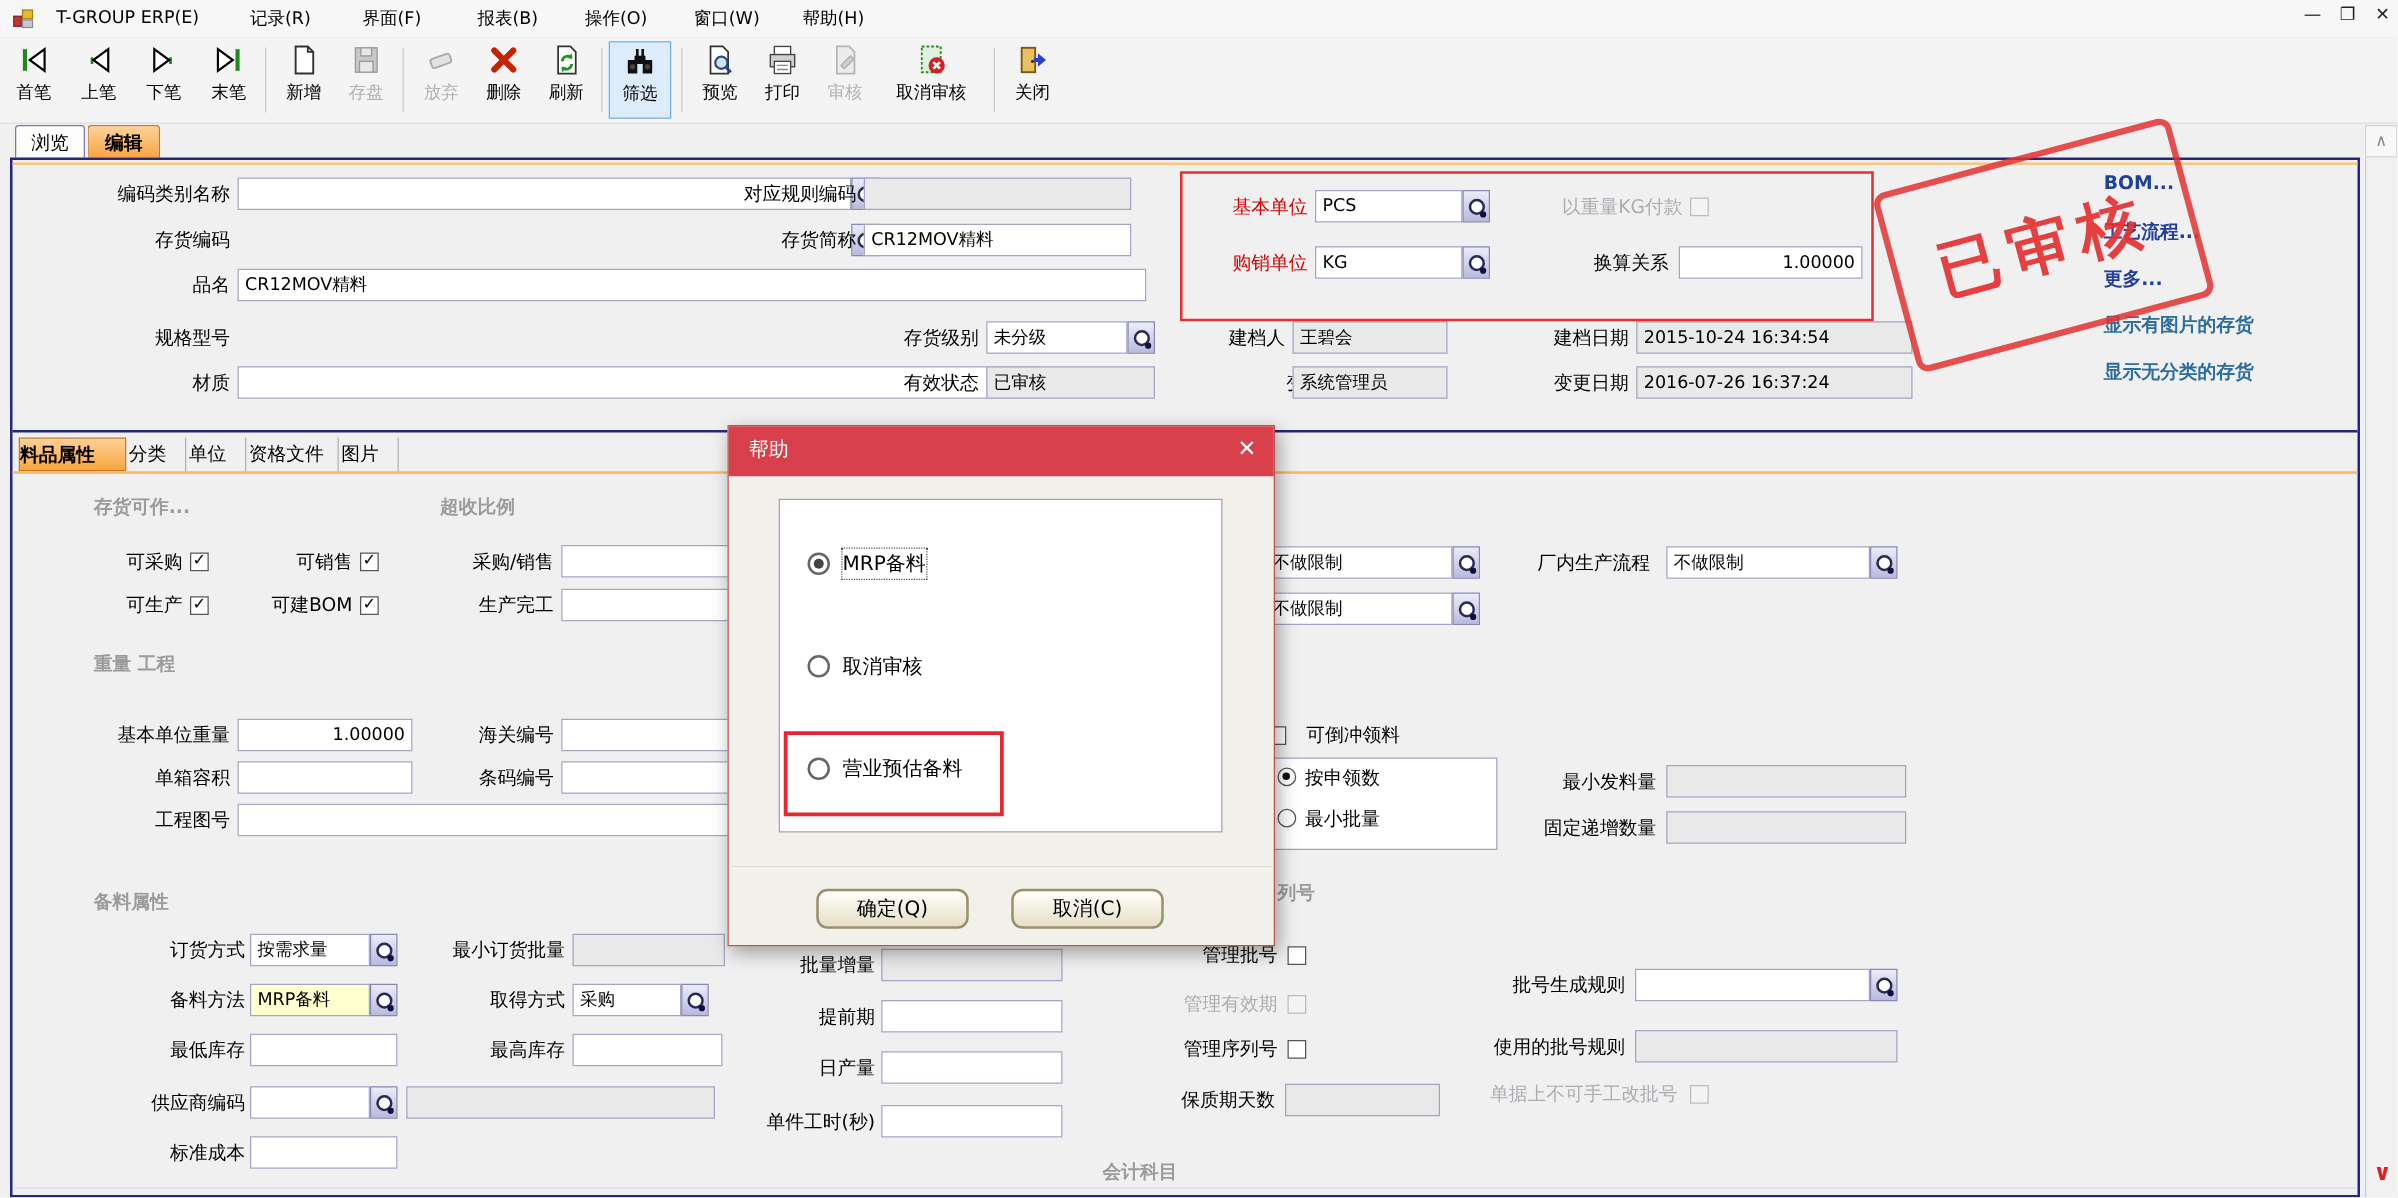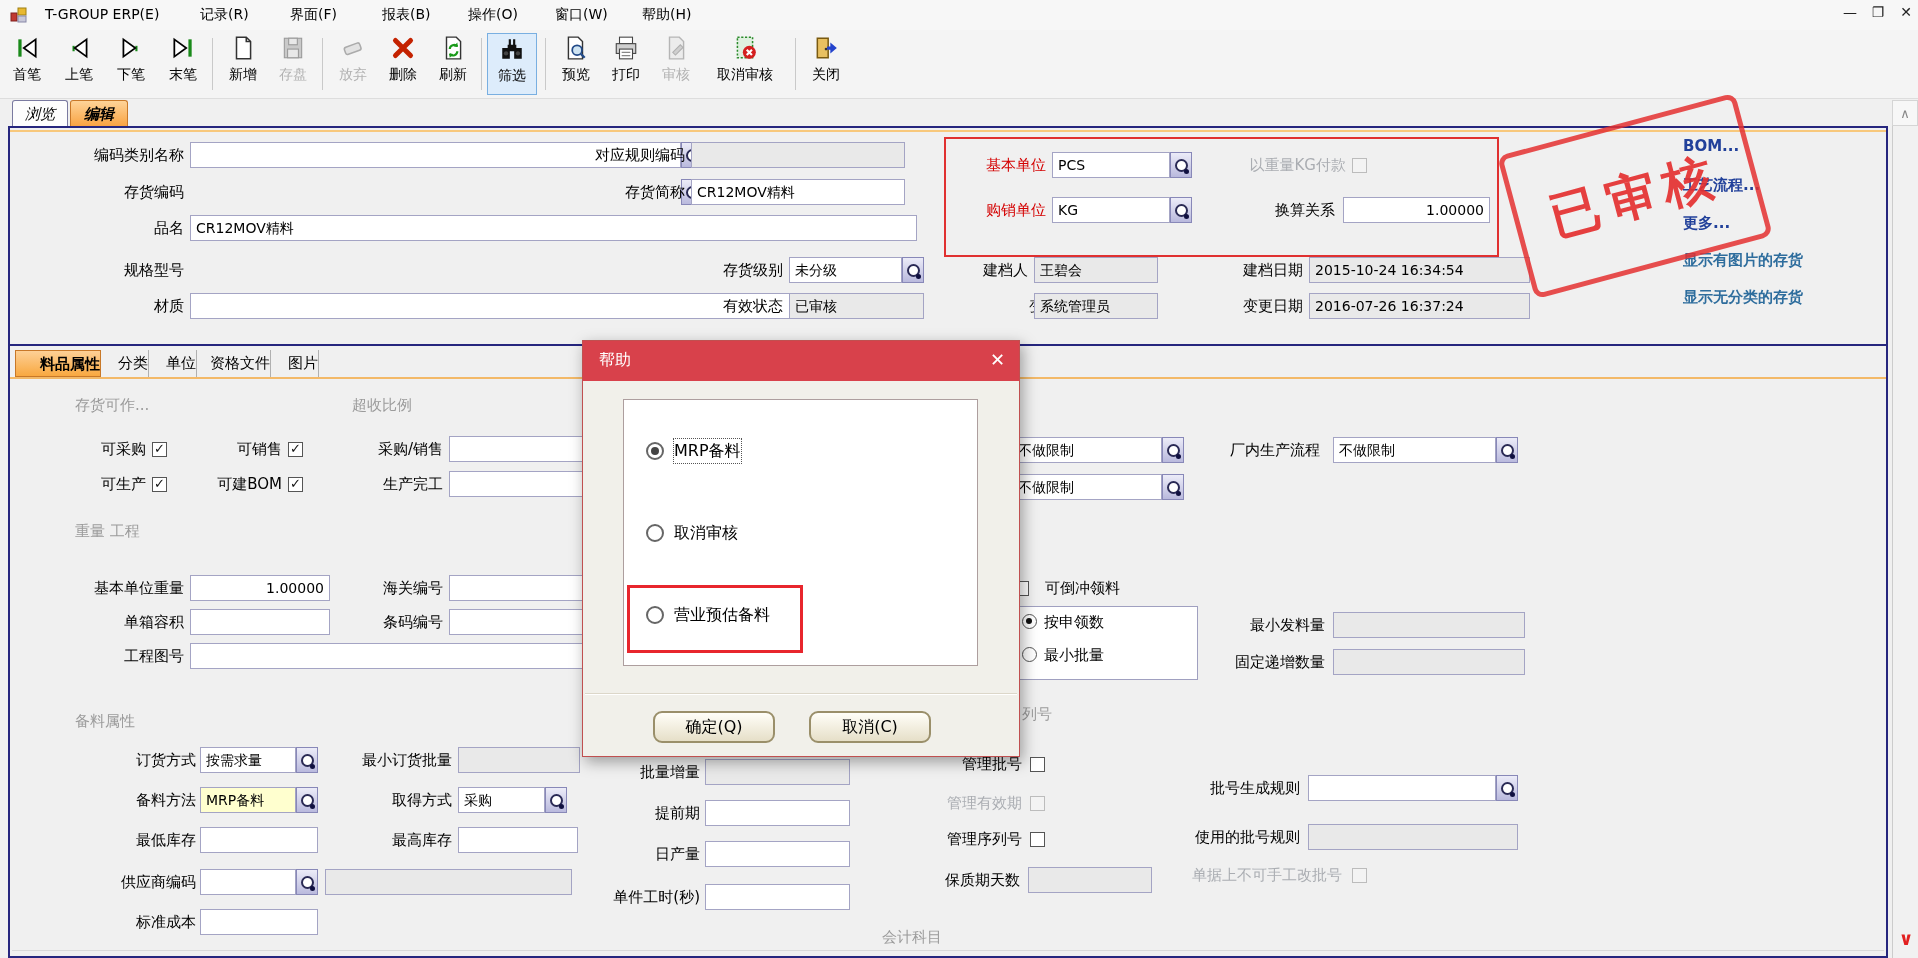--- a/index.html
+++ b/index.html
@@ -12,37 +12,37 @@
   
   .toolbar{position:absolute;left:0;top:30px;width:100%;height:68px;background:#f4f4f4;border-bottom:1px solid #ddd;}
   .tbtn{position:absolute;top:3px;width:50px;height:62px;text-align:center;box-sizing:border-box;}
   .tbtn .ico{height:32px;padding-top:2px;}
   .tbtn .tl{font-size:14px;line-height:15px;white-space:nowrap;}
   .tbtn.dis .tl{color:#b2b2b2;}
   .tbtn.sel{border:1px solid #79afe1;background:#ddecfb;}
   .tsep{position:absolute;top:8px;width:1px;height:52px;background:#c9c9c9;}
   
   .tab{position:absolute;top:100px;height:28px;box-sizing:border-box;border:1px solid #7a7aa0;border-bottom:none;
-       background:#fdfdfd;font-size:15px;text-align:center;line-height:26px;border-radius:3px 3px 0 0;font-style:italic;}
+       background:#fdfdfd;font-size:15px;text-align:center;line-height:26px;border-radius:3px 3px 0 0;}
   .tab.active{background:linear-gradient(#fed398,#f9a03c);font-weight:bold;border-color:#c87828;}
   .mainpanel{position:absolute;left:8px;top:126px;width:1880px;height:832px;box-sizing:border-box;
        border:2px solid #26267e;background:#f0f0f0;}
   .orangeline{position:absolute;left:10px;top:130px;width:1876px;height:2px;background:#f8c87c;}
   .divider1{position:absolute;left:10px;top:344px;width:1876px;height:2px;background:#26267e;}
-  .subtab{position:absolute;top:350px;height:27px;box-sizing:border-box;font-size:15px;text-align:right;
+  .subtab{position:absolute;top:350px;height:27px;box-sizing:border-box;font-size:15px;text-align:left;
        line-height:27px;border-right:1px solid #b0b0b0;background:#f0f0f0;white-space:nowrap;}
   .subtab.active{background:linear-gradient(#fdd096,#f8a840);font-weight:bold;border:1px solid #c87828;}
   .subtabline{position:absolute;left:10px;top:377px;width:1876px;height:2px;background:#f3b968;}
   .botline{position:absolute;left:12px;top:950px;width:1872px;height:1px;background:#d9d9d9;}
   
   .lbl{position:absolute;height:26px;line-height:26px;font-size:15px;text-align:right;white-space:nowrap;}
   .lbl.la{text-align:left;}
   .lbl.red{color:#d40000;}
   .lbl.grey{color:#aaadb2;}
-  .hdr{position:absolute;font-size:15px;font-weight:normal;color:#9b9b9b;white-space:nowrap;}
+  .hdr{position:absolute;font-size:15px;font-weight:bold;color:#9b9b9b;white-space:nowrap;}
   .inp{position:absolute;height:26px;box-sizing:border-box;border:1px solid #a4a4c4;background:#fff;
        font-size:14px;line-height:24px;padding:0 5px;white-space:nowrap;overflow:hidden;}
   .inp.ro{background:#e9e9e9;}
   .inp.num{text-align:right;}
   .inp.yellow{background:#ffffcf;}
   .lk{position:absolute;width:22px;height:26px;box-sizing:border-box;border:1px solid #8888b8;
       background:linear-gradient(#ececf8,#b9b9dd);}
   .lk::before{content:"";position:absolute;left:4px;top:6px;width:9px;height:9px;border-radius:50%;
       background:#fff;border:2px solid #2a2a55;}
   .lk::after{content:"";position:absolute;left:13px;top:16px;width:5px;height:5px;border-radius:50%;background:#101040;}

